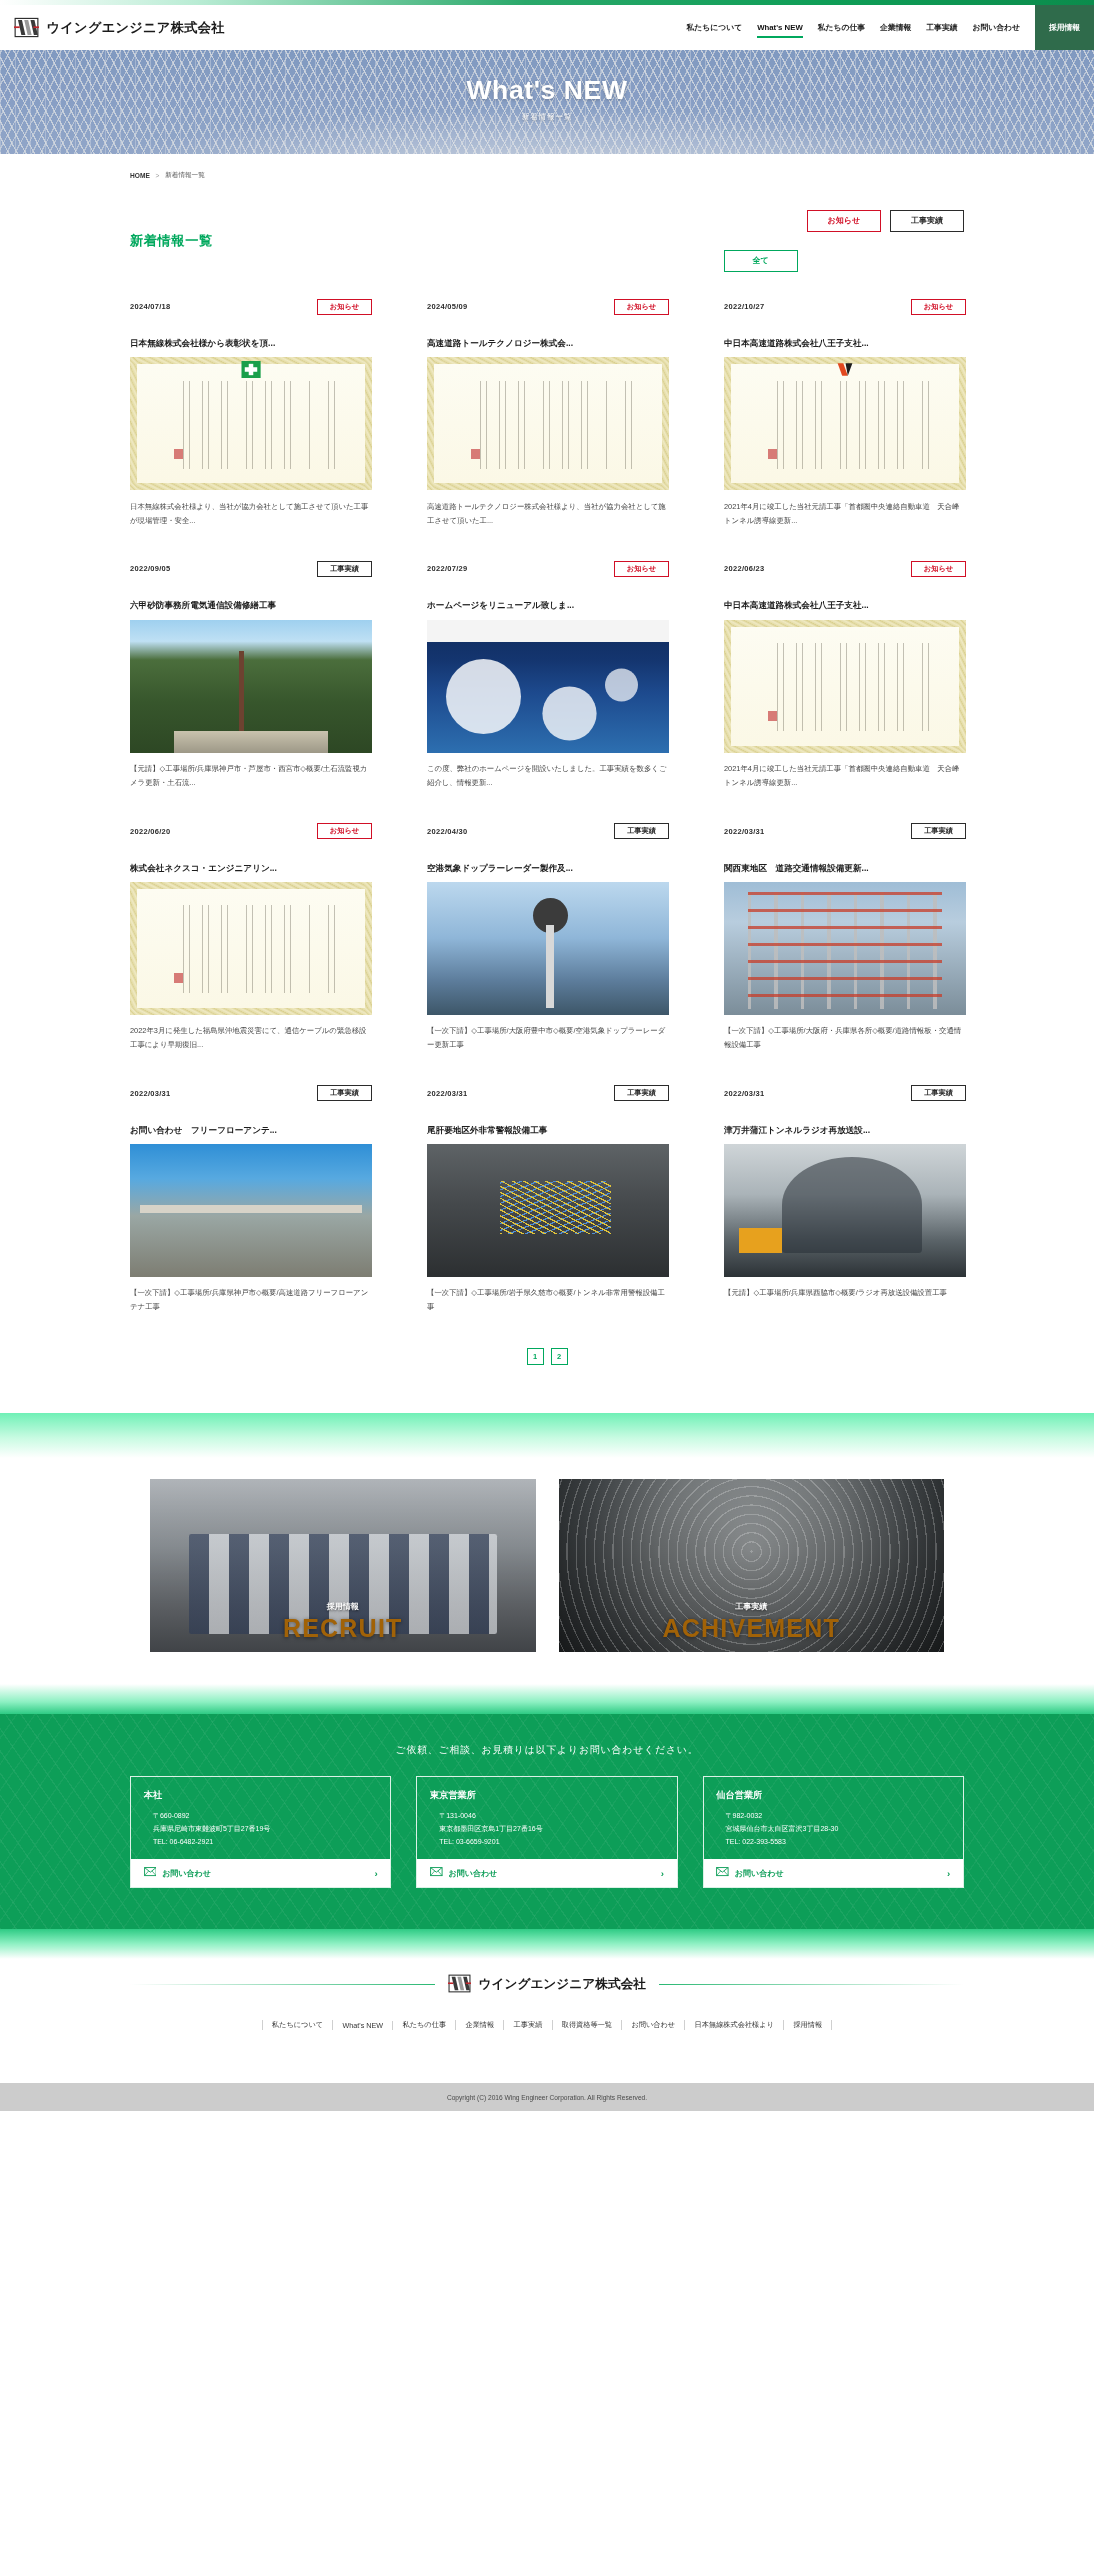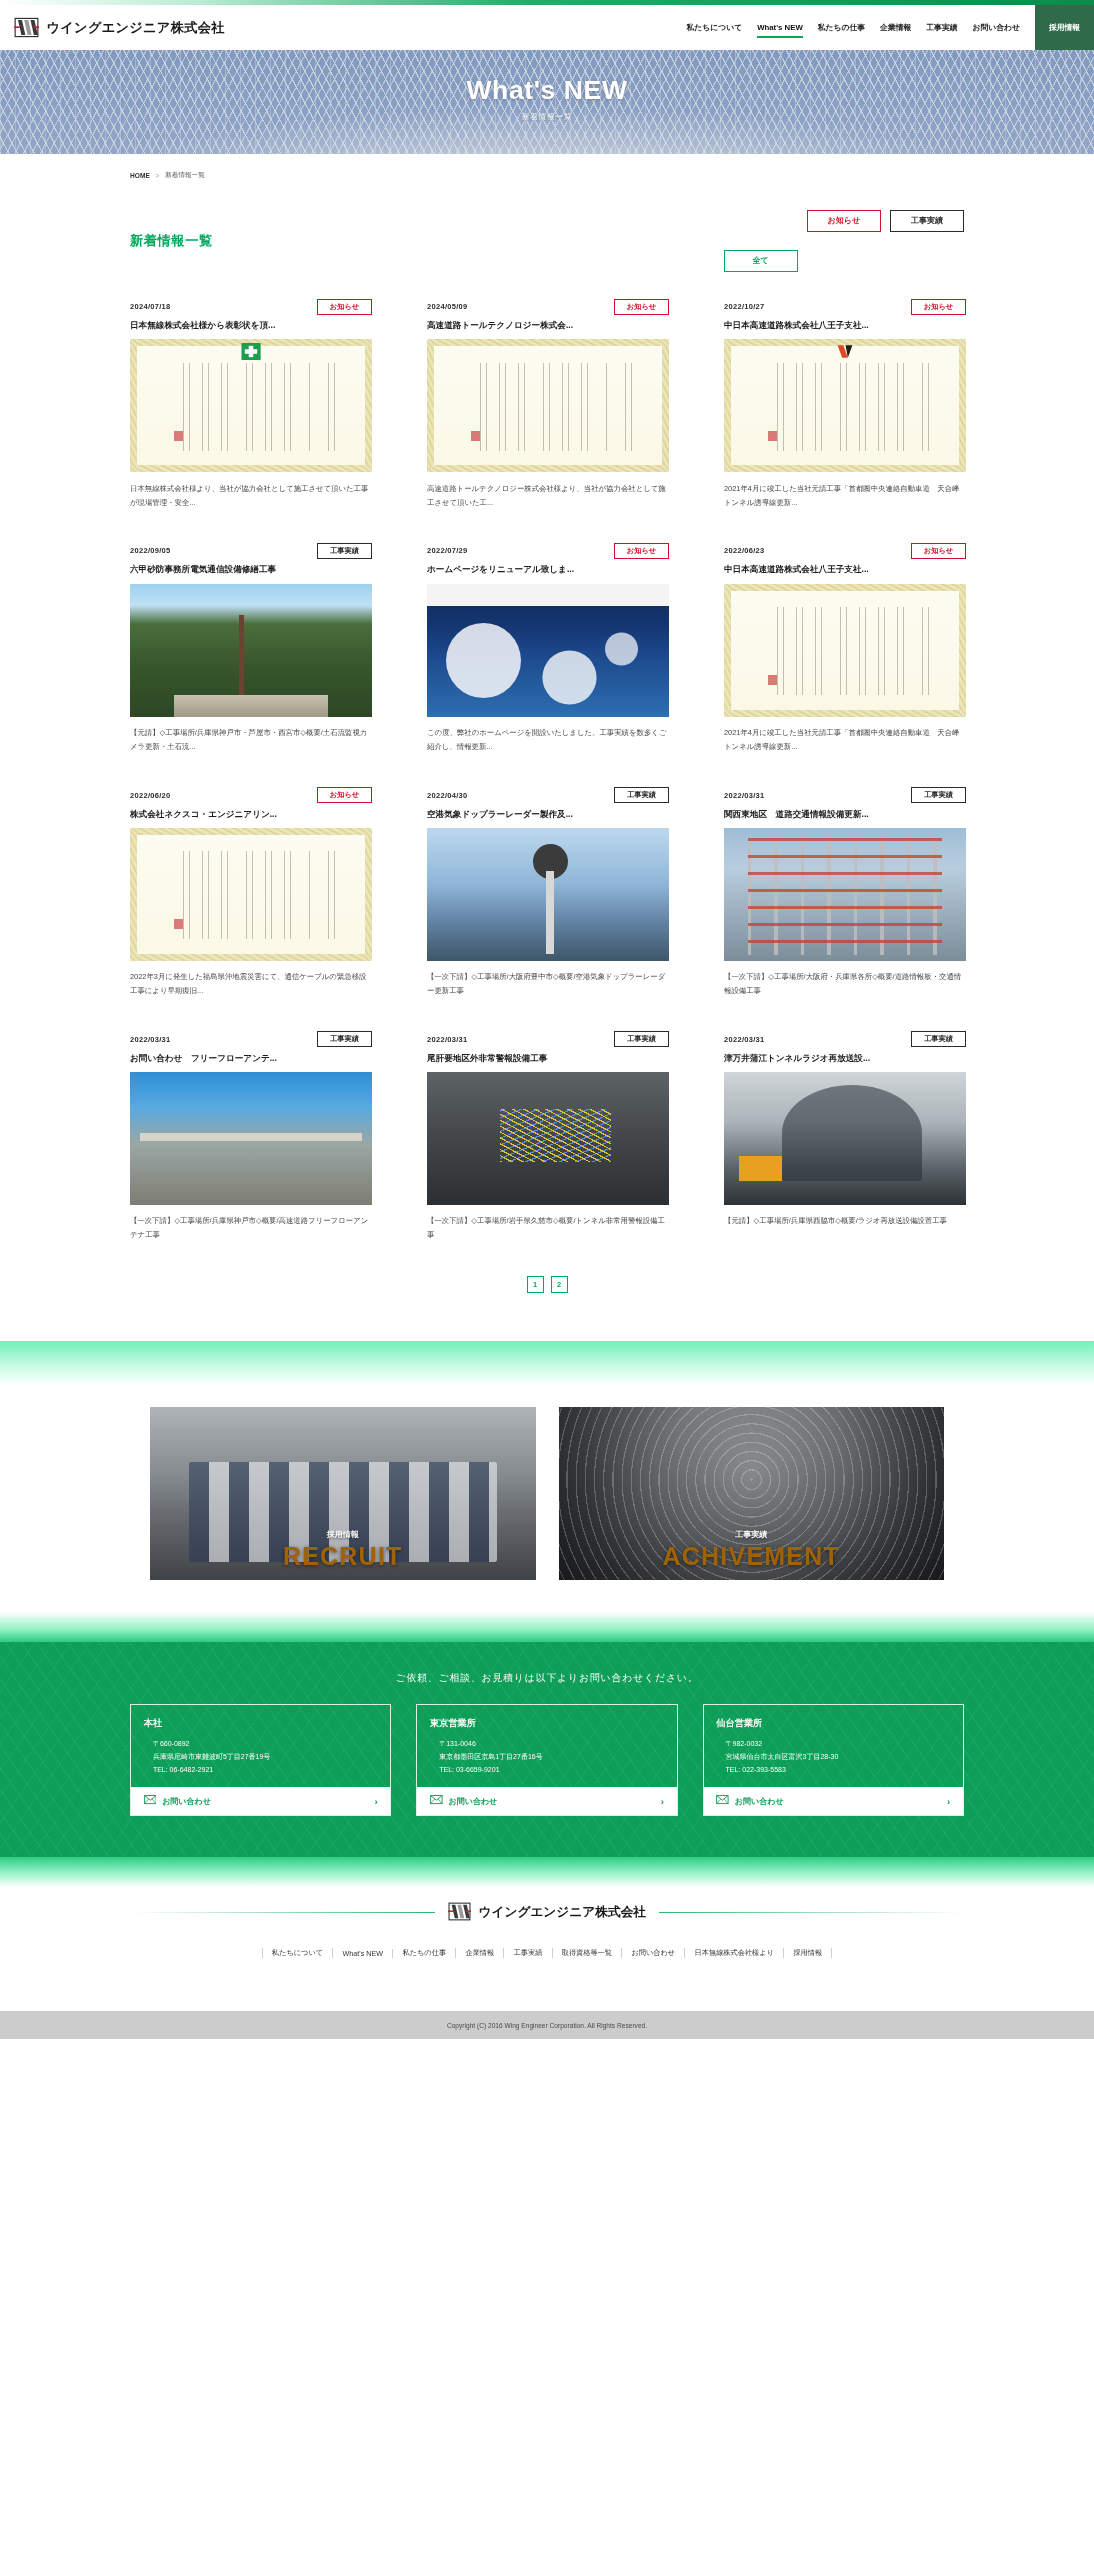--- a/index.html
+++ b/index.html
@@ -176,21 +176,21 @@
   .card-meta { display: flex; align-items: center; justify-content: space-between; height: 17px; }
   .card-date { font-size: 7.5px; font-weight: bold; color: #2b2b2b; letter-spacing: 0.3px; }
   .card-tag {
     width: 55px; height: 16px;
     display: flex; align-items: center; justify-content: center;
     font-size: 7.2px; font-weight: bold; background: #fff;
   }
   .tag-news { border: 1.2px solid #d10f26; color: #d10f26; }
   .tag-works { border: 1.2px solid #2b2b2b; color: #2b2b2b; }
   .card-title {
-    margin-top: 4px;
+    margin-top: 22px;
     font-size: 8.6px; font-weight: bold; color: #1d1d1d;
     line-height: 1.4; white-space: nowrap; overflow: hidden;
   }
   .card-thumb {
     margin-top: 8px;
     width: 242px; height: 133px;
     overflow: hidden; position: relative; background: #e9e9e9;
   }
   .card-desc {
     margin-top: 9.2px;

